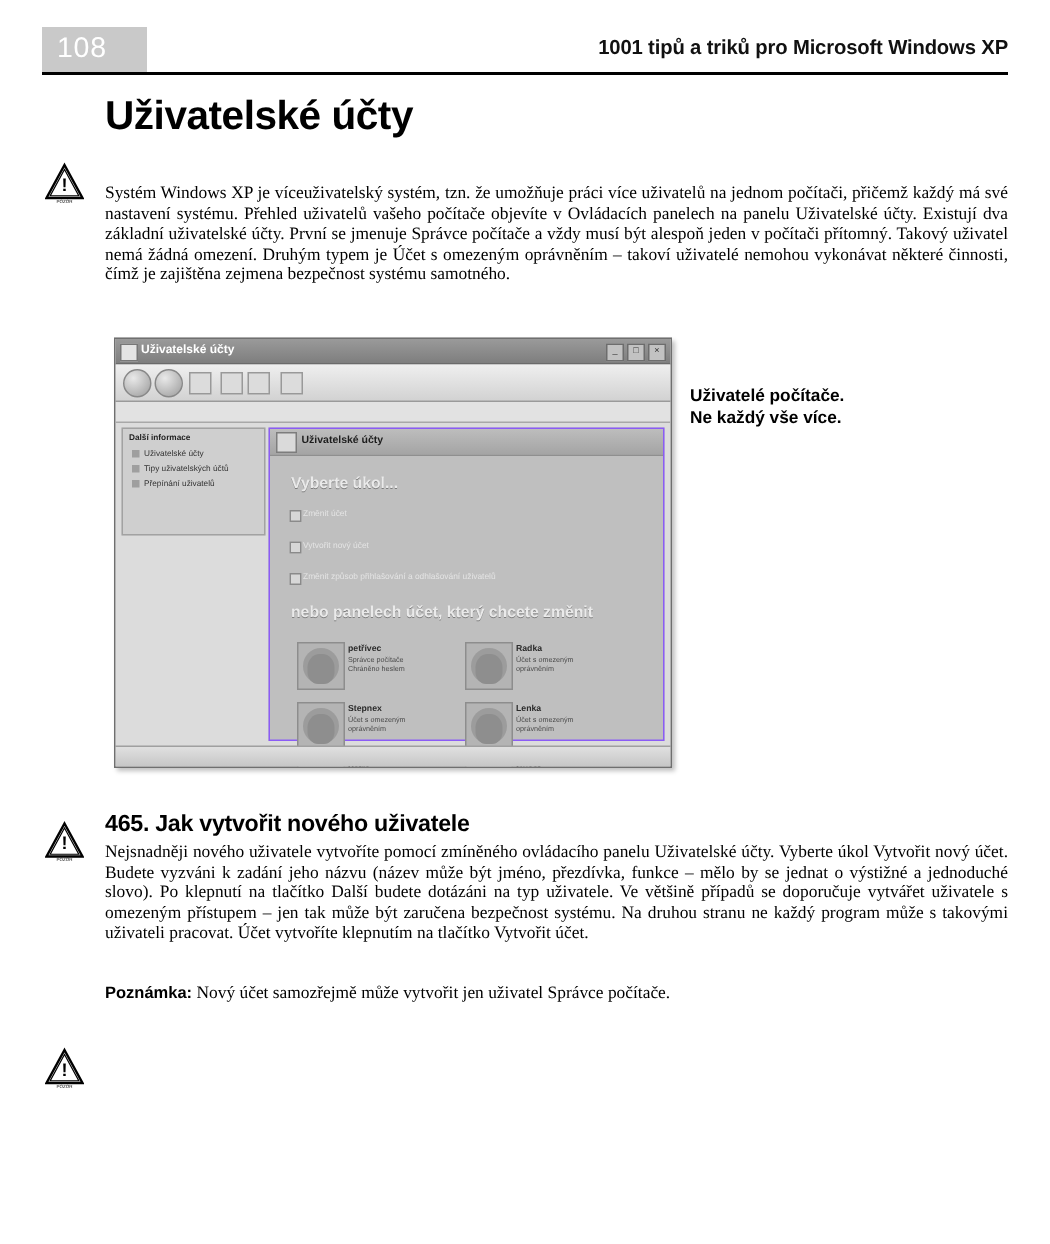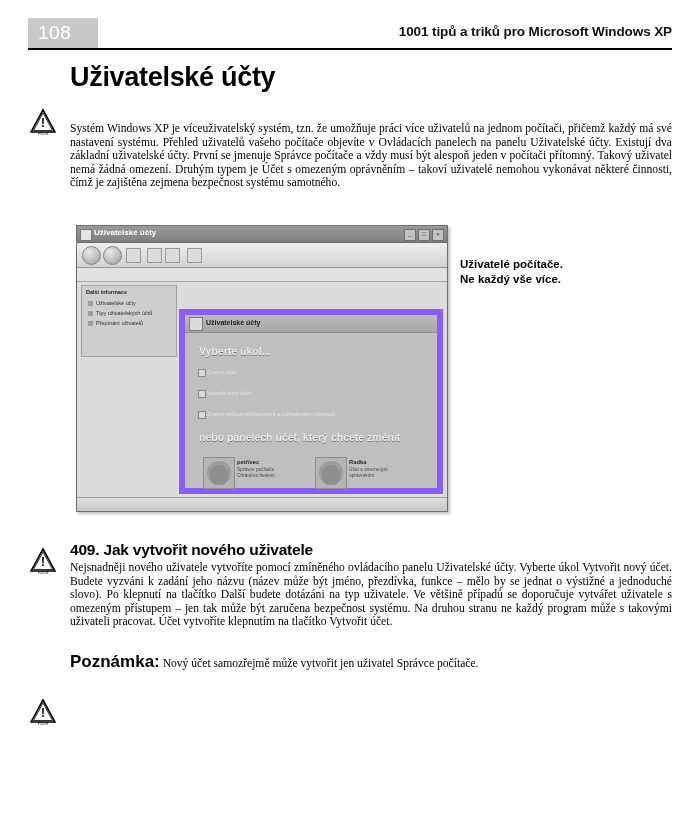--- a/index.html
+++ b/index.html
@@ -78,21 +78,21 @@
     position: absolute;
     font-family: "Liberation Serif", serif;
     font-size: 11.6px;
     line-height: 13.6px;
     text-align: justify;
     color: #000;
   }
   .note-label {
     font-family: "Liberation Sans", sans-serif;
     font-weight: bold;
-    font-size: 17px;
+    font-size: 11px;
   }
 
   
   .warn-icon {
     position: absolute;
     width: 26px; height: 28px;
   }
   .warn-icon svg { display: block; }
 
   
@@ -183,22 +183,21 @@
     font-size: 5.5px; color: #333; white-space: nowrap;
   }
   .left-pane-item .bullet {
     display: inline-block; width: 5px; height: 5px;
     background: #9f9f9f; margin-right: 3px;
     vertical-align: middle;
   }
   .right-pane {
     position: absolute; left: 102px; top: 3px; right: 4px; bottom: 3px;
     background: #bfbfbf;
-    border: 6px solid #8b5cf6;
-    margin-top: 24px;
+    border: 1px solid #8b5cf6;
   }
   .rp-header {
     position: absolute; left: 0; top: 0; right: 0; height: 17px;
     background: linear-gradient(to bottom, #bdbdbd, #a4a4a4);
     border-bottom: 1px solid #8f8f8f;
   }
   .rp-header .rp-icon {
     position: absolute; left: 4px; top: 2px;
     width: 12px; height: 12px;
     background: #dadada; border: 1px solid #7d7d7d;
@@ -398,21 +397,21 @@
   </div>
 
   <div class="warn-icon" style="left:30px; top:547px;">
     <svg width="26" height="28" viewBox="0 0 26 28">
       <polygon points="13,2 25,24 1,24" fill="#f0f0f0" stroke="#000" stroke-width="1.6"></polygon>
       <polygon points="13,5 22.5,22.5 3.5,22.5" fill="#ffffff" stroke="#000" stroke-width="0.8"></polygon>
       <text x="13" y="19" font-size="12" font-family="Liberation Sans, sans-serif" font-weight="bold" text-anchor="middle" fill="#000">!</text>
       <text x="13" y="27" font-size="3" font-family="Liberation Sans, sans-serif" text-anchor="middle" fill="#000">POZOR</text>
     </svg>
   </div>
-  <div class="section-heading" style="left:70px; top:541px;">409. Jak vytvořit nového uživatele</div>
+  <div class="section-heading" style="left:70px; top:541px;">465. Jak vytvořit nového uživatele</div>
   <div class="body-text" style="left:70px; top:561px; width:602px;">Nejsnadněji nového uživatele vytvoříte pomocí zmíněného ovládacího panelu Uživatelské účty. Vyberte úkol Vytvořit nový účet. Budete vyzváni k zadání jeho názvu (název může být jméno, přezdívka, funkce – mělo by se jednat o výstižné a jednoduché slovo). Po klepnutí na tlačítko Další budete dotázáni na typ uživatele. Ve většině případů se doporučuje vytvářet uživatele s omezeným přístupem – jen tak může být zaručena bezpečnost systému. Na druhou stranu ne každý program může s takovými uživateli pracovat. Účet vytvoříte klepnutím na tlačítko Vytvořit účet.</div>
 
   <div class="body-text" style="left:70px; top:655px; width:602px;">
     <span class="note-label">Poznámka:</span>
     <span>Nový účet samozřejmě může vytvořit jen uživatel Správce počítače.</span>
   </div>
 
   <div class="warn-icon" style="left:30px; top:698px;">
     <svg width="26" height="28" viewBox="0 0 26 28">
       <polygon points="13,2 25,24 1,24" fill="#f0f0f0" stroke="#000" stroke-width="1.6"></polygon>

